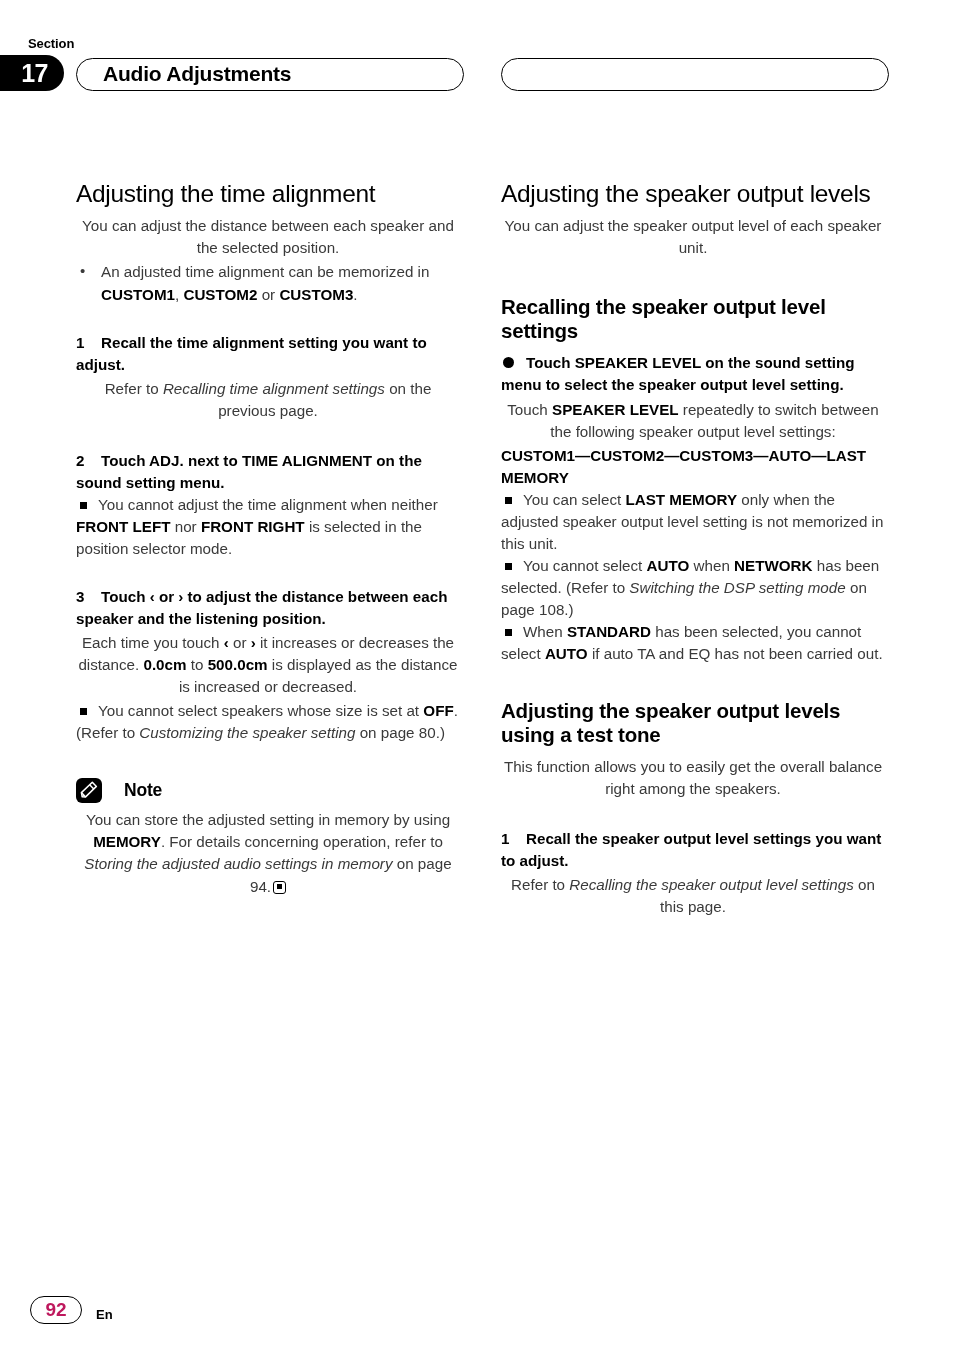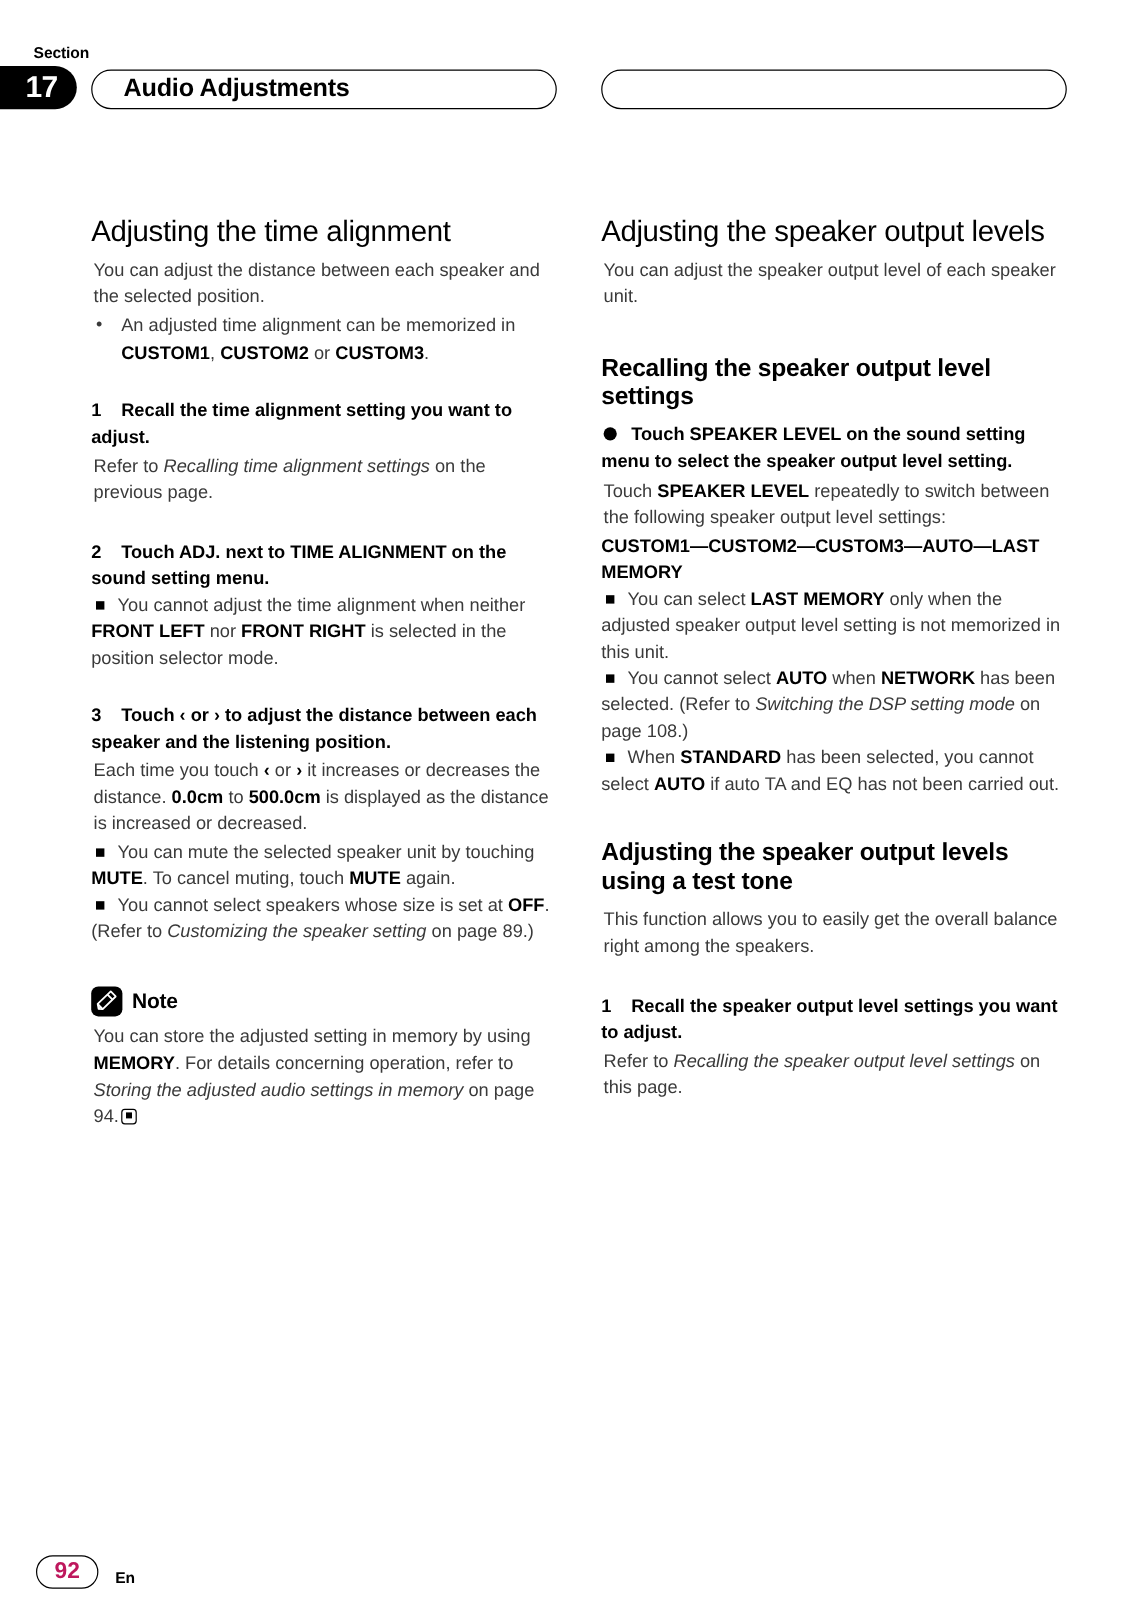--- a/index.html
+++ b/index.html
@@ -104,20 +104,21 @@
     font-size: 20.5px;
     font-weight: bold;
     color: #000;
     margin: 0 0 9px 0;
     line-height: 1.17;
     letter-spacing: -0.2px;
   }
   p.body {
     margin: 2px;
     color: #3a3a3a;
+    text-align: center;
   }
   p.step {
     margin: 0;
     color: #000;
     font-weight: bold;
   }
   p.step .num {
     display: inline-block;
     width: 25px;
   }
@@ -178,21 +179,21 @@
   .mono-chev {
     font-weight: bold;
     font-size: 15px;
     letter-spacing: 0;
   }
 
   
   .note-head {
     display: flex;
     align-items: flex-start;
-    gap: 8px;
+    gap: 22px;
     margin-bottom: 6px;
   }
   .note-icon {
     width: 26px;
     height: 25px;
     background: #000;
     border-radius: 6px;
     position: relative;
     flex: 0 0 auto;
   }
@@ -287,22 +288,21 @@
     <li><span class="sq"></span><span>You cannot adjust the time alignment when neither </span><b>FRONT LEFT</b><span> nor </span><b>FRONT RIGHT</b><span> is selected in the position selector mode.</span></li>
   </ul>
 
   <div class="gap-lg"></div>
 
   <p class="step"><span class="num">3</span><span>Touch </span><span class="mono-chev">‹</span><span> or </span><span class="mono-chev">›</span><span> to adjust the distance between each speaker and the listening position.</span></p>
 
   <p class="body"><span>Each time you touch </span><b class="mono-chev">‹</b><span> or </span><b class="mono-chev">›</b><span> it increases or decreases the distance. </span><b>0.0cm</b><span> to </span><b>500.0cm</b><span> is displayed as the distance is increased or decreased.</span></p>
 
   <ul class="sq-list">
-    <li><span class="sq"></span><span>You can mute the selected speaker unit by touching </span><b>MUTE</b><span>. To cancel muting, touch </span><b>MUTE</b><span> again.</span></li>
-    <li><span class="sq"></span><span>You cannot select speakers whose size is set at </span><b>OFF</b><span>. (Refer to </span><i>Customizing the speaker setting</i><span> on page 89.)</span></li>
+    <li><span class="sq"></span><span>You cannot select speakers whose size is set at </span><b>OFF</b><span>. (Refer to </span><i>Customizing the speaker setting</i><span> on page 80.)</span></li>
   </ul>
 
   <div class="gap-xl"></div>
 
   <div class="note-head">
     <div class="note-icon">
       <svg width="26" height="25" viewBox="0 0 26 25" aria-hidden="true">
         <g fill="none" stroke="#ffffff" stroke-width="1.5" stroke-linejoin="round">
           <path d="M6.2 18.8 L5.4 14.6 L16.3 4.2 L20.4 8.4 L9.6 18.9 Z"></path>
           <path d="M5.4 14.6 L9.6 18.9"></path>

